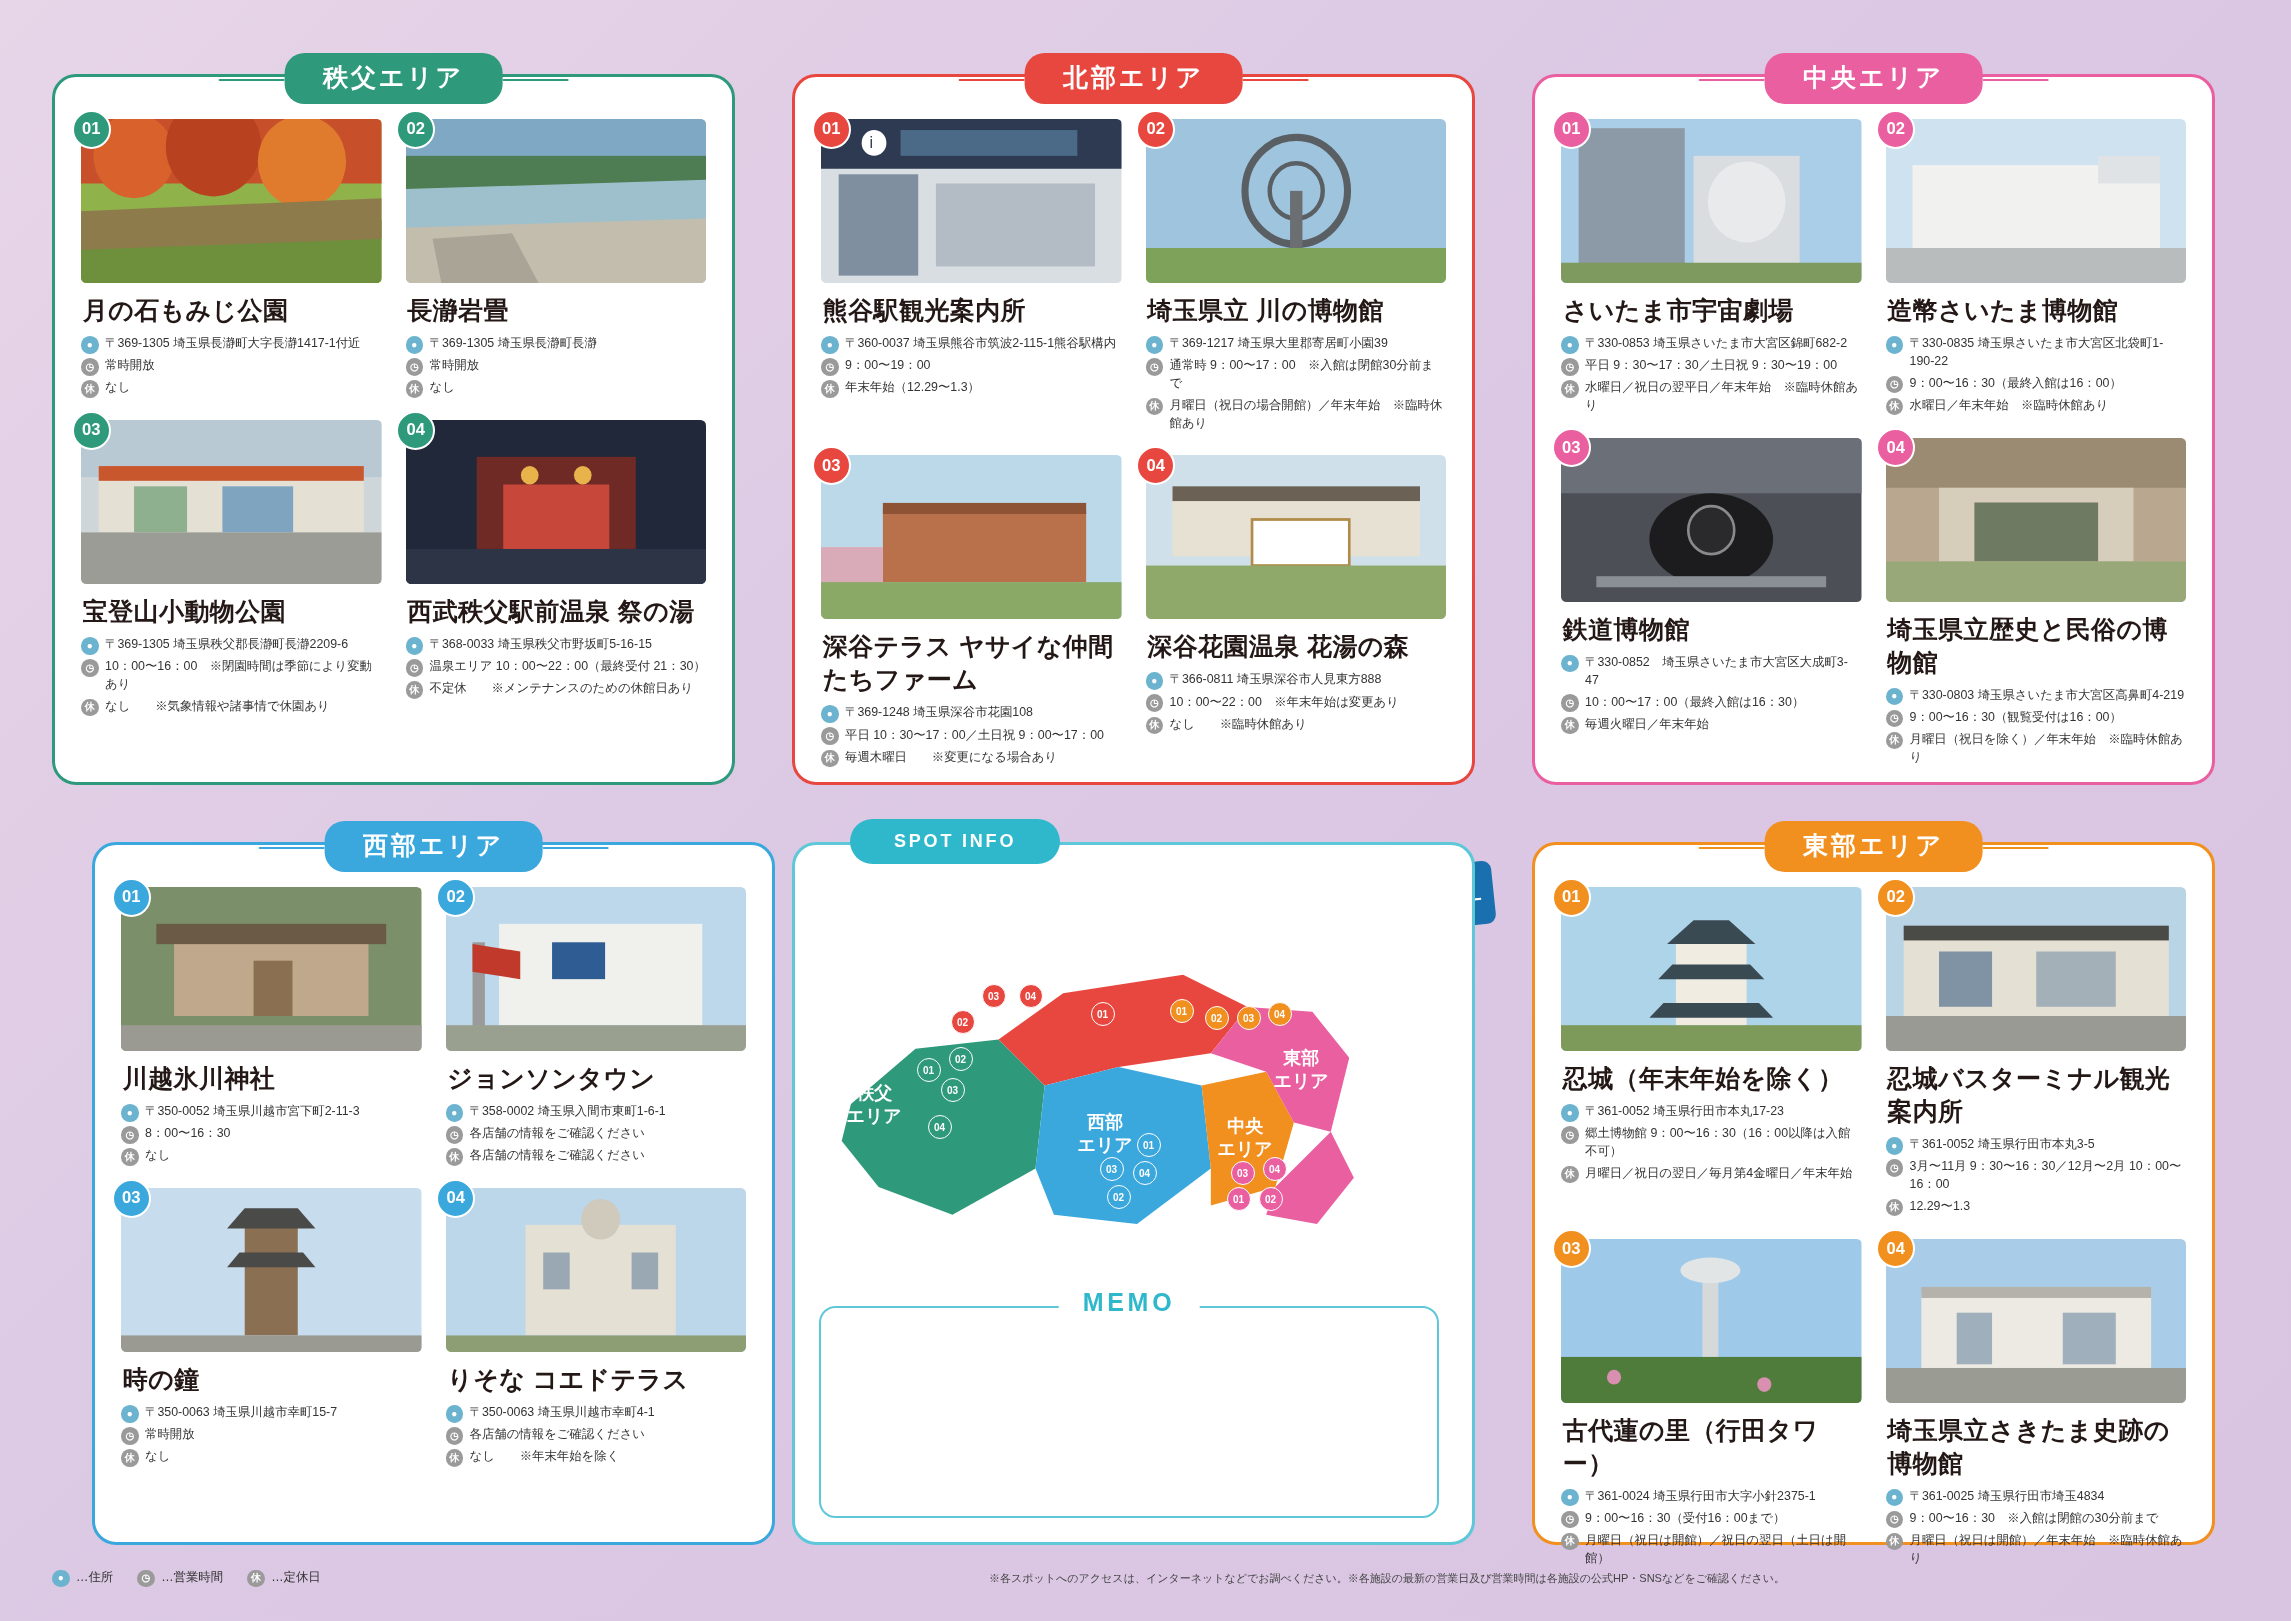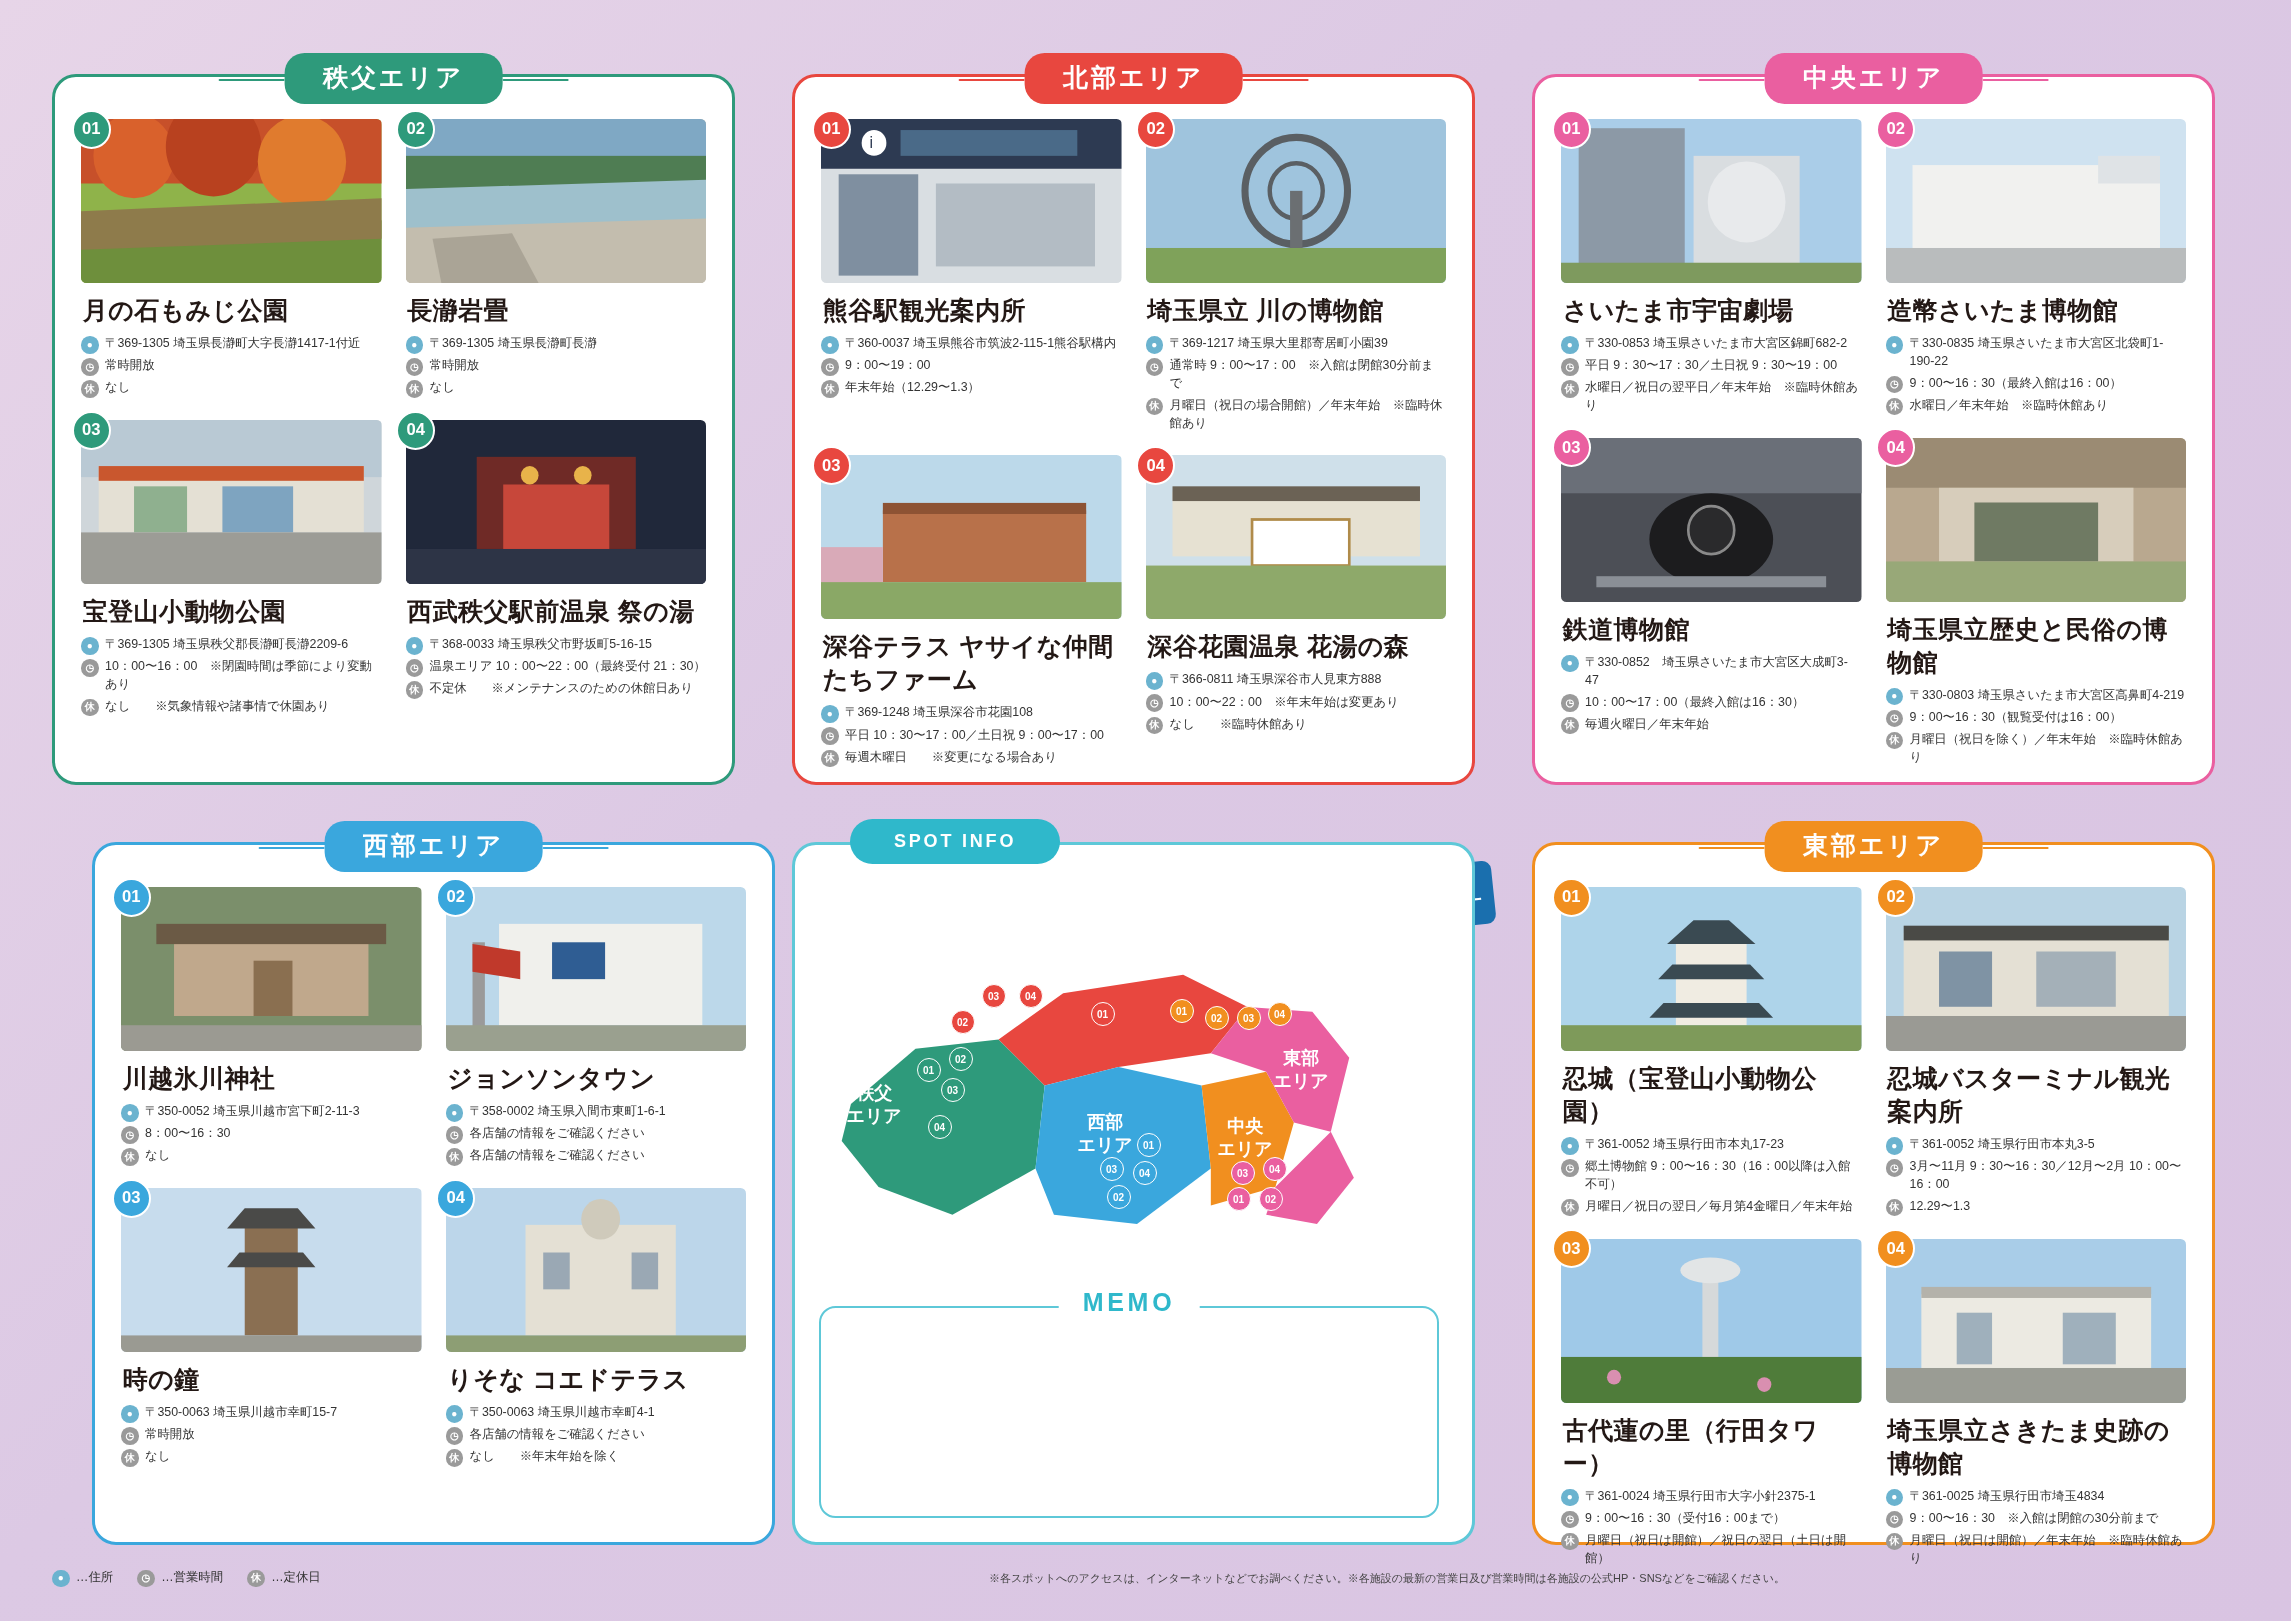--- a/index.html
+++ b/index.html
@@ -572,21 +572,21 @@
           <svg class="thumb" viewBox="0 0 340 178" preserveAspectRatio="none">
             <rect width="340" height="178" fill="#aed4ea"></rect>
             <rect x="130" y="60" width="80" height="90" fill="#f0ece2"></rect>
             <path d="M120 62 L220 62 L190 36 L150 36Z" fill="#3a4a52"></path>
             <path d="M110 100 L230 100 L214 84 L126 84Z" fill="#3a4a52"></path>
             <path d="M100 142 L240 142 L224 126 L116 126Z" fill="#3a4a52"></path>
             <rect y="150" width="340" height="28" fill="#7e9a5a"></rect>
           </svg>
         </div>
         <div class="num bg-tobu">01</div>
-        <div class="spot-name">忍城（宝登山小動物公園）</div>
+        <div class="spot-name">忍城（年末年始を除く）</div>
         <div class="info-line">
             <span class="ic addr">●</span>
             <span>〒361-0052 埼玉県行田市本丸17-23</span>
           </div>
         <div class="info-line">
             <span class="ic time">◷</span>
             <span>郷土博物館 9：00〜16：30（16：00以降は入館不可）</span>
           </div>
         <div class="info-line">
             <span class="ic holi">休</span>

